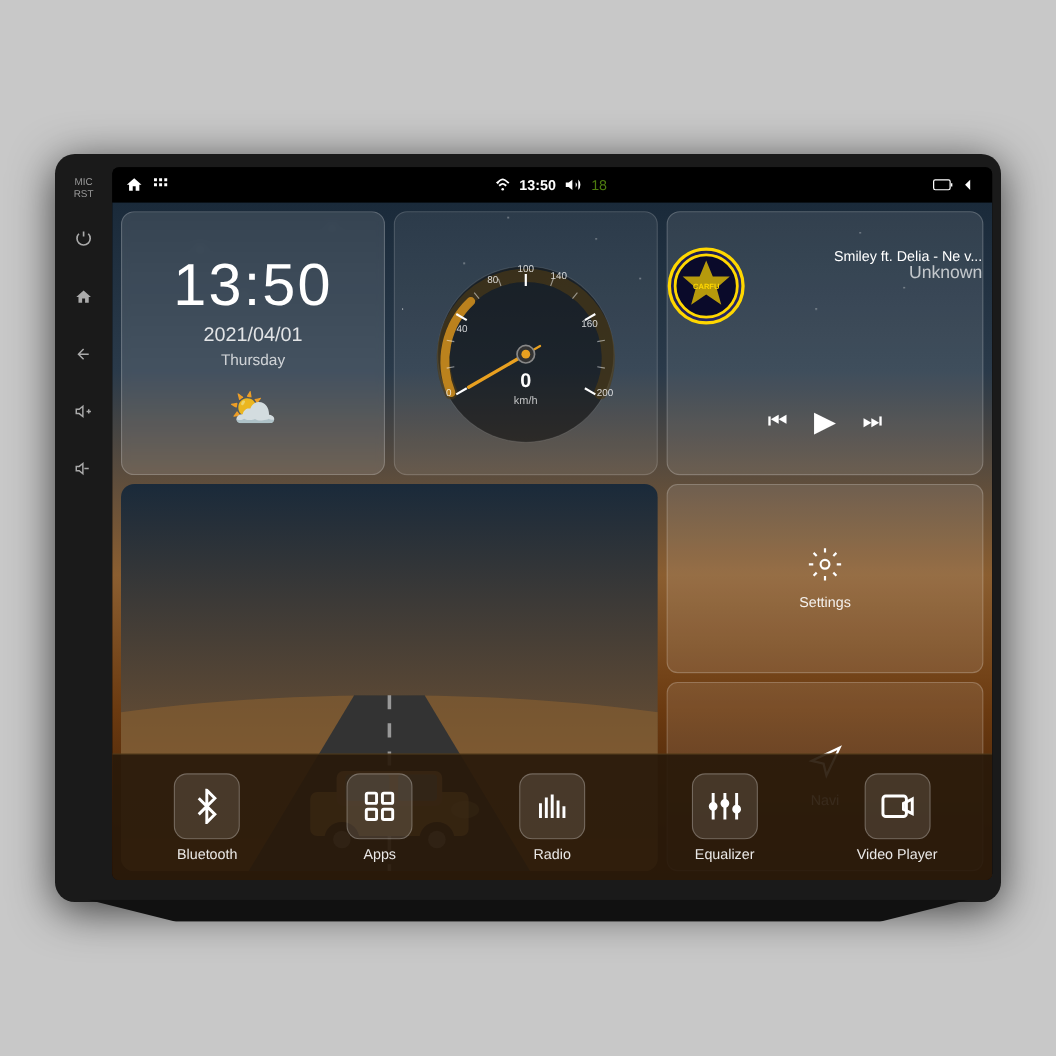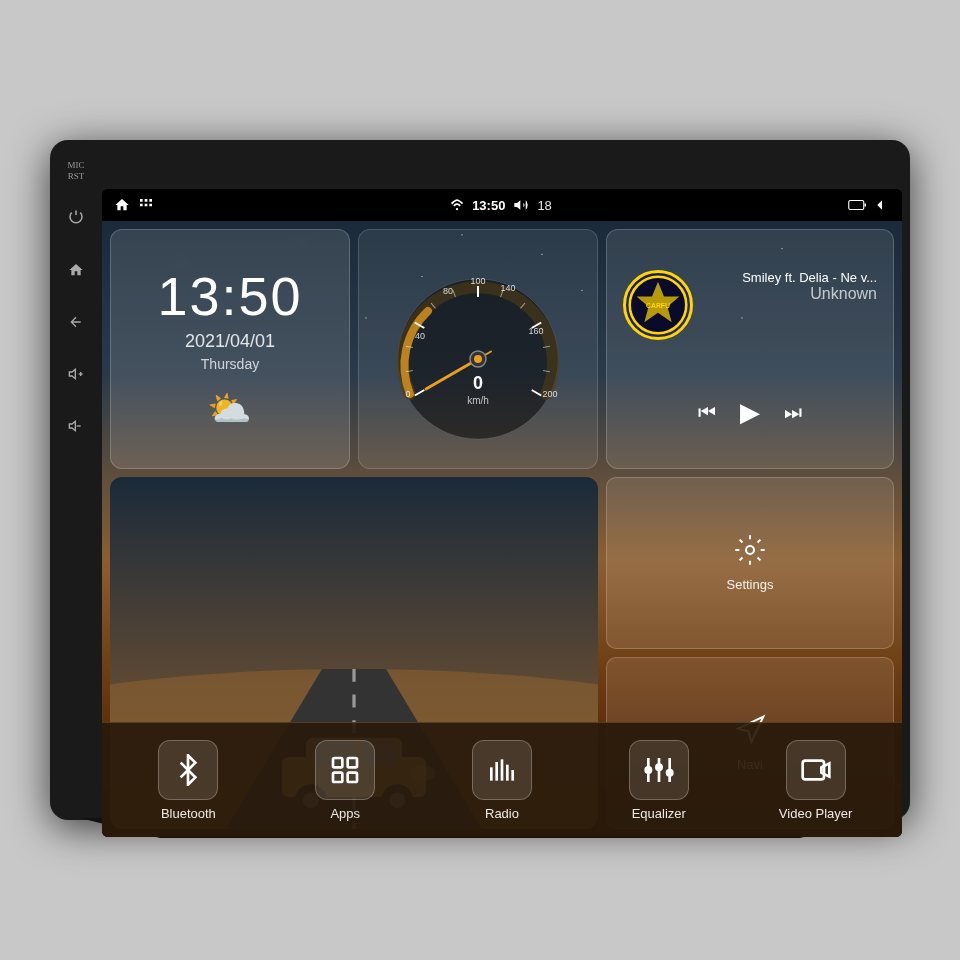--- a/index.html
+++ b/index.html
@@ -40,21 +40,20 @@
       left: 0;
       top: 0;
       width: 52px;
       height: 100%;
       display: flex;
       flex-direction: column;
       align-items: center;
       justify-content: flex-start;
       padding-top: 20px;
       gap: 20px;
-      font-family: Liberation Serif, serif;
     }
 
     .left-btn {
       width: 28px;
       height: 28px;
       color: #ccc;
       font-size: 14px;
       display: flex;
       align-items: center;
       justify-content: center;
@@ -69,21 +68,20 @@
       text-align: center;
     }
 
     .screen-container {
       margin-left: 44px;
       height: 100%;
       background: #000;
       border-radius: 6px;
       overflow: hidden;
       position: relative;
-      margin-top: 37px;
     }
 
     
     .status-bar {
       position: absolute;
       top: 0;
       left: 0;
       right: 0;
       height: 32px;
       background: rgba(0,0,0,0.85);
@@ -217,21 +215,20 @@
     .speedo-svg {
       width: 200px;
       height: 200px;
     }
 
     
     .media-widget {
       background: rgba(255,255,255,0.1);
       border-radius: 12px;
       border: 1px solid rgba(255,255,255,0.2);
-      padding: 16px;
       display: flex;
       flex-direction: column;
       justify-content: space-around;
     }
 
     .media-track {
       font-size: 13px;
       color: white;
       font-weight: 500;
       text-align: right;
@@ -441,21 +438,21 @@
         <svg width="14" height="14" viewBox="0 0 24 24" fill="white">
           <path d="M1.5 8.5C5.5 4.5 10.5 2 12 2s6.5 2.5 10.5 6.5l-2 2C16.5 6.5 14 5 12 5S7.5 6.5 4.5 11l-3-2.5z"></path>
           <path d="M5.5 12.5C8 10 10 9 12 9s4 1 6.5 3.5l-2 2C14.5 13 13 12 12 12s-2.5 1-4.5 2.5l-2-2z"></path>
           <circle cx="12" cy="19" r="2" fill="white"></circle>
         </svg>
         <span class="status-time">13:50</span>
         <svg width="16" height="16" viewBox="0 0 24 24" fill="white">
           <polygon points="11 5 6 9 2 9 2 15 6 15 11 19 11 5"></polygon>
           <path d="M15.54 8.46a5 5 0 0 1 0 7.07M19.07 4.93a10 10 0 0 1 0 14.14"></path>
         </svg>
-        <span style="color:#e5e5e5;font-size:13px;">18</span>
+        <span style="color:#4d7c0f;font-size:13px;">18</span>
       </div>
       <div class="status-right">
         <svg width="18" height="14" viewBox="0 0 24 14" fill="none" stroke="white" stroke-width="1.5">
           <rect x="1" y="1" width="20" height="12" rx="2"></rect>
           <path d="M23 5v4" stroke="white" stroke-width="2"></path>
         </svg>
         <svg width="16" height="16" viewBox="0 0 24 24" fill="white">
           <path d="M19 12H5M12 5l-7 7 7 7"></path>
         </svg>
       </div>

